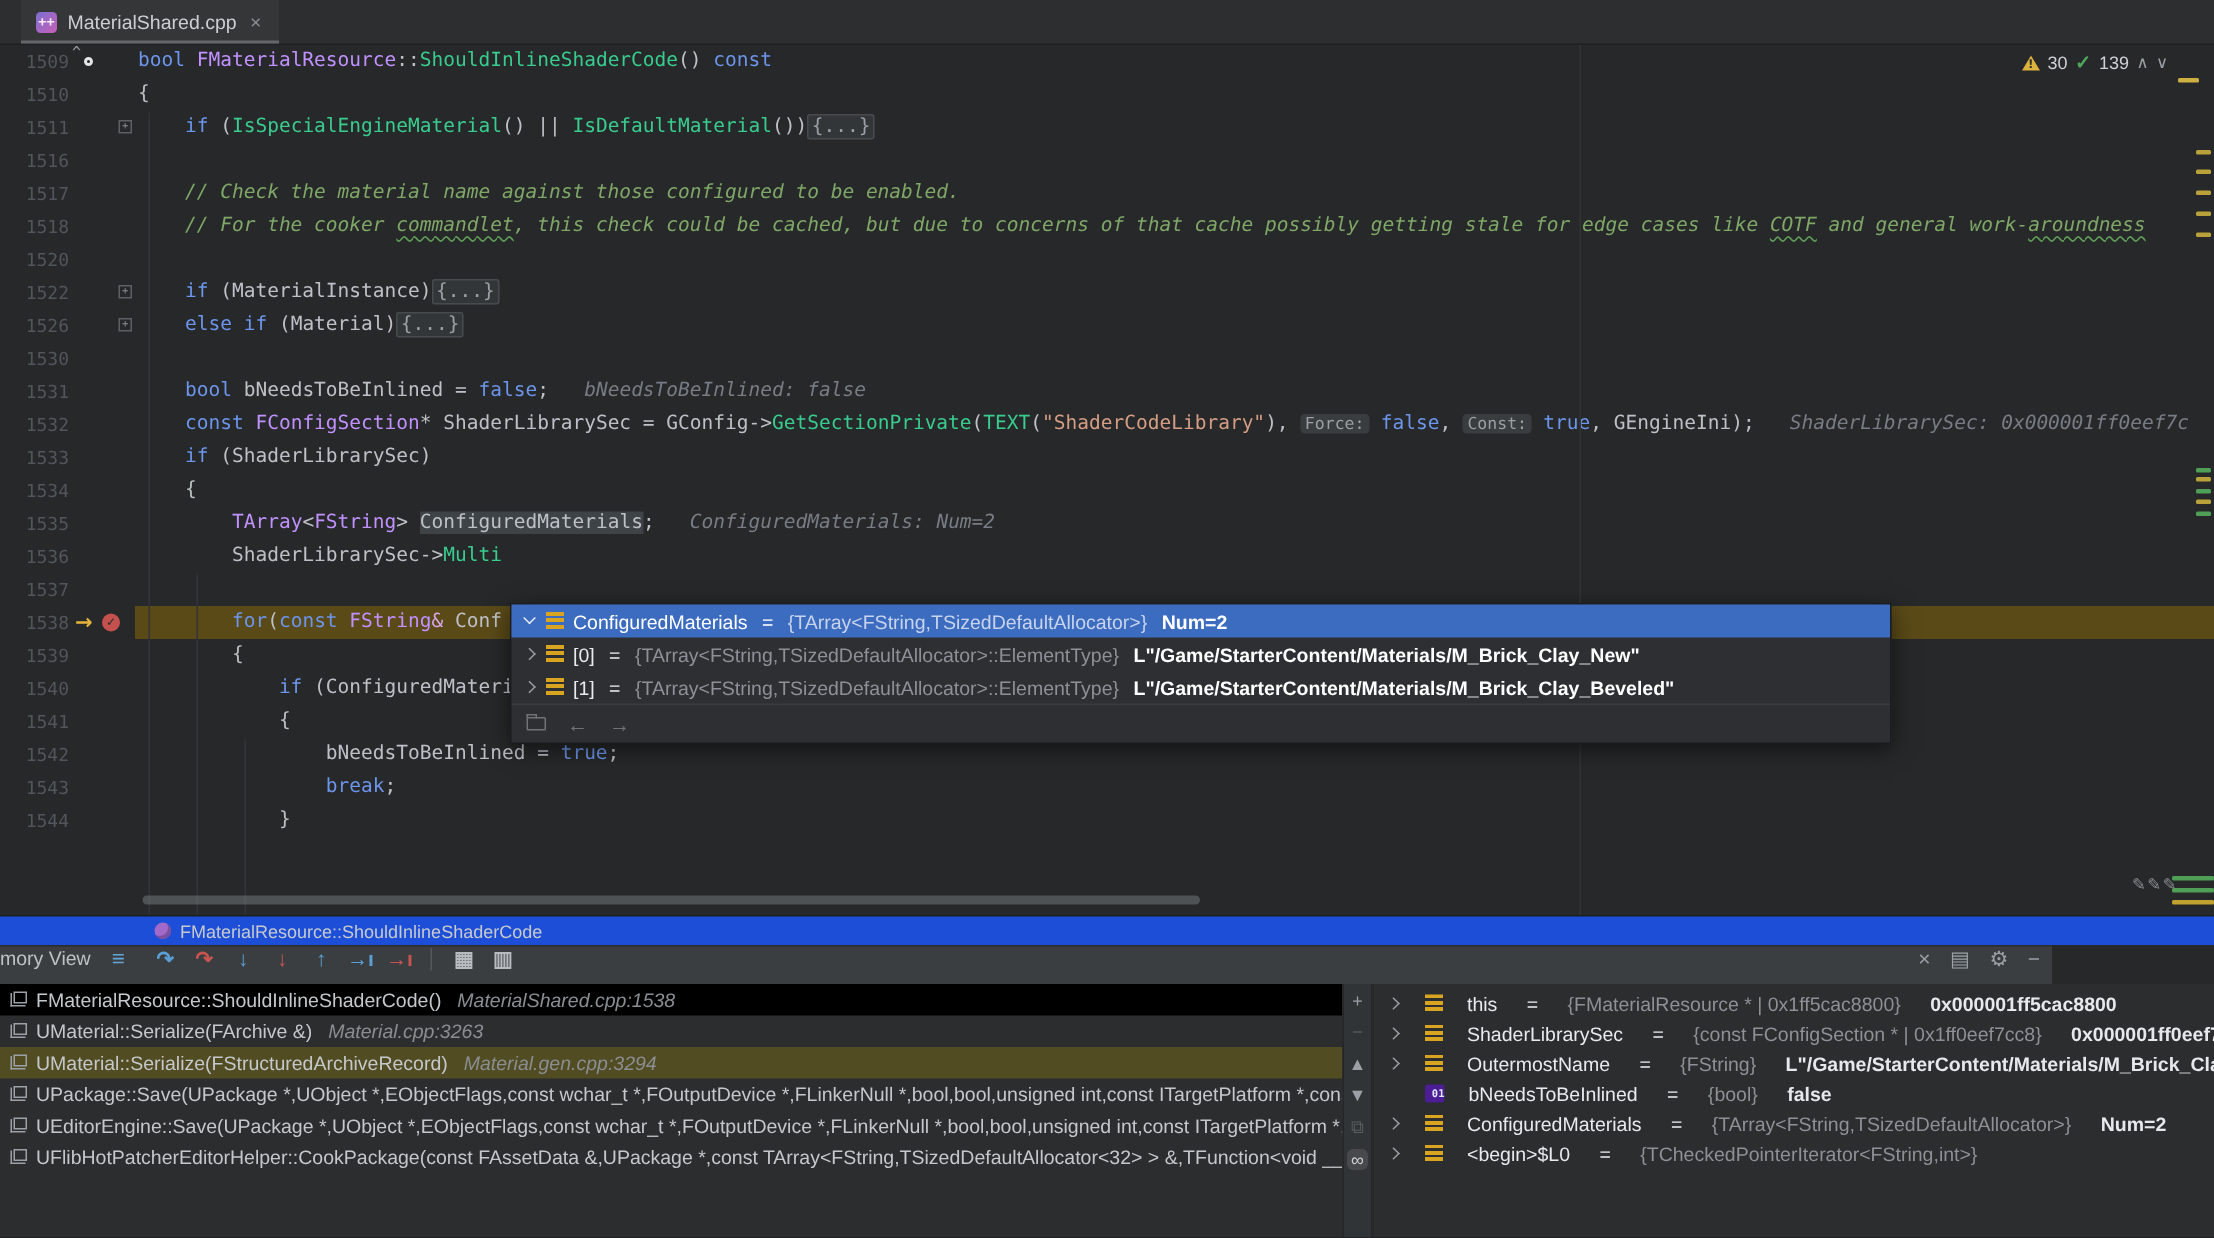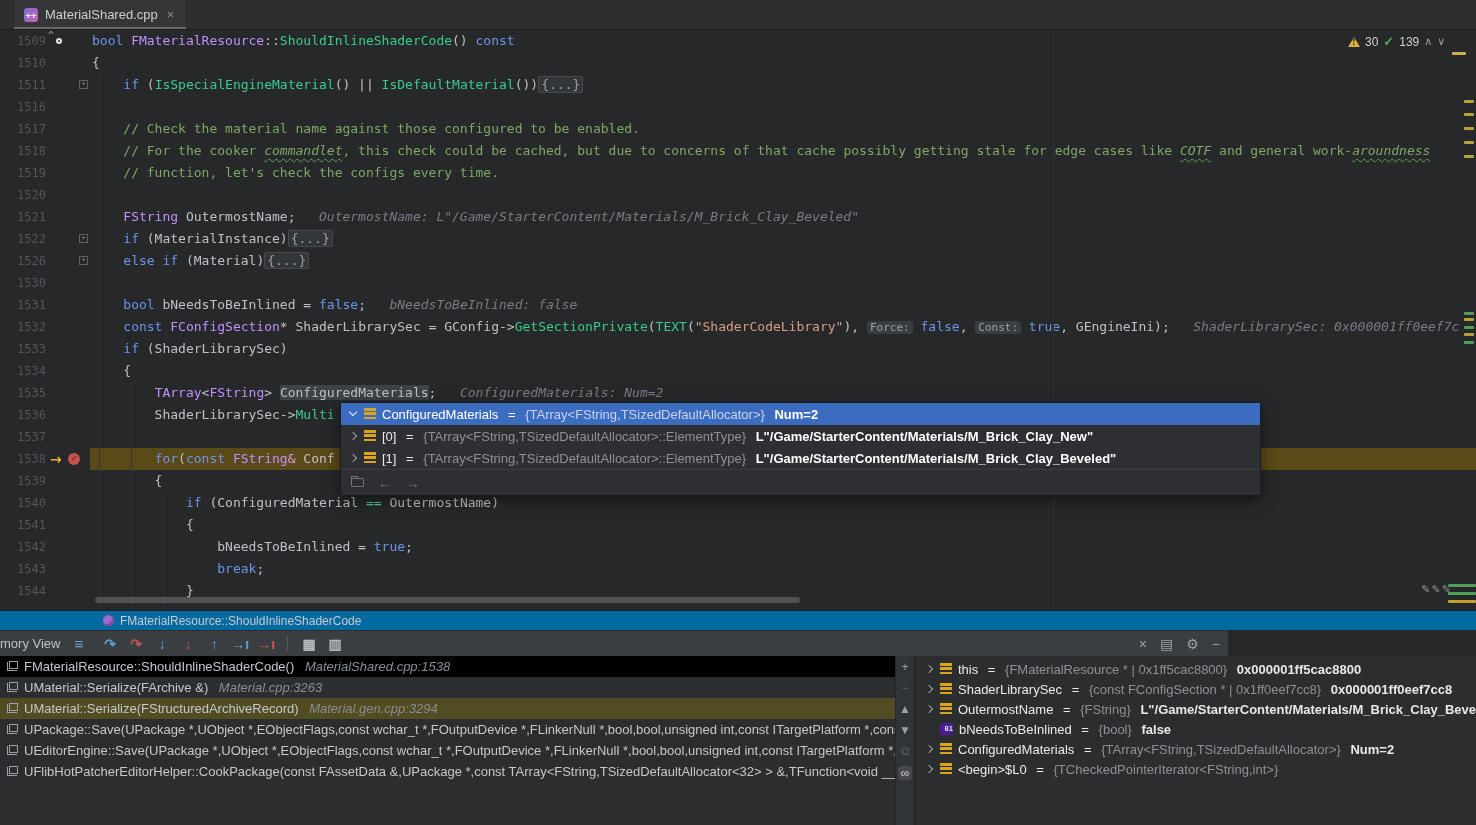--- a/index.html
+++ b/index.html
@@ -18,21 +18,21 @@
 
   
   .editor { position:absolute; left:0; top:30px; width:1476px; height:580px; overflow:hidden; }
   .line { display:flex; height:22px; white-space:pre; position:relative; }
   .line.exec { background:linear-gradient(to right, rgba(0,0,0,0) 0, rgba(0,0,0,0) 90px, #5a4a18 90px); }
   .gut { flex:0 0 92px; display:flex; position:relative; }
   .num { width:46px; text-align:right; color:#51565c; font:12px/22px "DejaVu Sans Mono",monospace; }
   .gic { flex:1; position:relative; }
   .code { font:13px/22px "DejaVu Sans Mono",monospace; color:#bdc1c7; }
   .k{color:#6c95eb} .t{color:#c191ff} .f{color:#39cc8f} .p{color:#bdc1c7}
-  .c{color:#7fa767;}
+  .c{color:#7fa767;font-style:italic}
   .cw{color:#7fa767;font-style:italic;text-decoration:underline wavy #5f9e57 1px;text-underline-offset:3px}
   .s{color:#d69d85} .h{color:#787d85;font-style:italic}
   .ch{color:#9aa0a6;background:#3a3d40;border-radius:3px;padding:0 3px;font-size:11px}
   .fold{color:#9aa0a6;background:#333639;border:1px solid #474b4f;border-radius:2px;padding:0 2px}
   .amp{color:#d6a5e8} .op{color:#4ec9a0}
   .selw{background:#3e4347}
   
   .navic{position:absolute;left:2px;top:1px;color:#9aa0a6;font:10px/10px "DejaVu Sans Mono",monospace}
   .navring{position:absolute;left:10px;top:8px;width:6px;height:6px;border:2px solid #e3e5e7;border-radius:50%}
   .foldbox{position:absolute;right:4px;top:6px;width:9px;height:9px;border:1px solid #5d6165;
@@ -63,27 +63,27 @@
   .pchev.down::before{transform:rotate(45deg);border-color:#e8ecf4;top:0}
   .stick{width:12px;height:12px;flex:0 0 12px;background:repeating-linear-gradient(to bottom,#d9a521 0 2.6px,rgba(0,0,0,0) 2.6px 4.3px)}
   .vname{color:#e8eaed} .vtype{color:#8d9197} .vval{color:#fff;font-weight:bold}
   .prow.sel .vtype{color:#c8d3ec} .prow.sel .vname,.prow.sel .vval{color:#fff}
   .pfoot{display:flex;align-items:center;gap:14px;height:26px;border-top:1px solid #3a3d40;padding-left:10px;color:#6f7377}
   .folderic{width:13px;height:9px;border:1px solid #6f7377;border-radius:1px;position:relative}
   .folderic::before{content:"";position:absolute;left:-1px;top:-3px;width:5px;height:2px;border:1px solid #6f7377;border-bottom:none}
   .arr{font-size:14px;color:#6f7377}
 
   
-  .crumb{position:absolute;left:0;top:610px;width:1476px;height:20px;background:#0369a1;border-top:1px solid #1d1e1f;
+  .crumb{position:absolute;left:0;top:610px;width:1476px;height:20px;background:#1d4ed8;border-top:1px solid #1d1e1f;
          display:flex;align-items:center;gap:6px;padding-left:103px;font-size:12px;color:#c7cacd}
   .classic{width:11px;height:11px;border-radius:50%;background:#a169c9;box-shadow:inset -2px -2px 0 #7c4fa0}
 
   
-  .dtb{position:absolute;left:0;top:630px;width:1228px;height:26px;background:#3b3e40;border-top:1px solid #2a2c2d;
-       display:flex;align-items:center;font-size:13px}
+  .dtb{position:absolute;left:0;top:630px;width:1368px;height:26px;background:#3b3e40;border-top:1px solid #2a2c2d;
+       display:flex;align-items:flex-start;font-size:13px}
   .dtb-label{color:#bfc2c5;padding:0 8px 0 0}
   .hamb{color:#61a6d9;font-weight:bold;font-size:15px;padding:0 14px 0 6px}
   .dicon{width:26px;text-align:center;font-size:14px;font-weight:bold}
   .dsep{width:1px;height:15px;background:#55585a;margin:0 8px}
   .dtb-right{position:absolute;right:8px;display:flex;gap:13px;align-items:center;color:#9aa0a6;font-size:14px}
 
   
   .frames{position:absolute;left:0;top:656px;width:895px;height:169px;background:#2b2d2e;overflow:hidden}
   .frow{display:flex;align-items:center;height:21px;gap:7px;padding-left:7px;white-space:pre;overflow:hidden;font-size:13px;color:#c5c8cb}
   .frow.sel{background:#000000}
@@ -92,21 +92,21 @@
   .fic{width:10px;height:9px;flex:0 0 10px;border-left:1px solid #9ba1a7;border-bottom:1px solid #9ba1a7;position:relative}
   .fic::before{content:"";position:absolute;left:1px;bottom:1px;width:7px;height:6px;border:1px solid #9ba1a7}
 
   .strip{position:absolute;left:895px;top:656px;width:20px;height:169px;background:#313436;
          border-left:1px solid #242627;border-right:1px solid #242627;display:flex;flex-direction:column;align-items:center;padding-top:5px;gap:9px}
   .sic{color:#9aa0a6;font-size:12px;line-height:12px}
   .sic.dim{color:#595d60}
   .sic.pressed{background:#47494c;border-radius:4px;padding:1px 3px;color:#cfd2d5}
 
   .vars{position:absolute;left:916px;top:656px;width:560px;height:169px;background:#2b2d2e;overflow:hidden;padding-top:3px}
-  .vrow{display:flex;align-items:center;height:20px;gap:6px;padding-left:8px;white-space:pre;overflow:hidden;font-size:13px}
+  .vrow{display:flex;align-items:center;height:20px;gap:16px;padding-left:8px;white-space:pre;overflow:hidden;font-size:13px}
   .b01{width:13px;height:12px;flex:0 0 13px;background:#4c1d95;border-radius:2px;color:#dfe6f2;
        font:bold 7px/12px "DejaVu Sans Mono",monospace;text-align:right}
   .vrow .vval{font-weight:bold;color:#e6e8eb}
   .nochev{visibility:hidden}
 </style>
 </head>
 <body>
 
 <div class="app">
 
@@ -119,23 +119,21 @@
   </div>
 
   <div class="editor">
     <div id="code-lines">
         <div class="line"><div class="gut"><span class="num">1509</span><span class="gic"><span class="navic">^</span><span class="navring"></span></span></div><div class="code"><span class="k">bool</span><span class="p"> </span><span class="t">FMaterialResource</span><span class="p">::</span><span class="f">ShouldInlineShaderCode</span><span class="p">() </span><span class="k">const</span></div></div>
         <div class="line"><div class="gut"><span class="num">1510</span><span class="gic"></span></div><div class="code"><span class="p">{</span></div></div>
         <div class="line"><div class="gut"><span class="num">1511</span><span class="gic"><span class="foldbox">+</span></span></div><div class="code"><span class="p">    </span><span class="k">if</span><span class="p"> (</span><span class="f">IsSpecialEngineMaterial</span><span class="p">() || </span><span class="f">IsDefaultMaterial</span><span class="p">())</span><span class="fold">{...}</span></div></div>
         <div class="line"><div class="gut"><span class="num">1516</span><span class="gic"></span></div><div class="code"></div></div>
         <div class="line"><div class="gut"><span class="num">1517</span><span class="gic"></span></div><div class="code"><span class="c">    // Check the material name against those configured to be enabled.</span></div></div>
         <div class="line"><div class="gut"><span class="num">1518</span><span class="gic"></span></div><div class="code"><span class="c">    // For the cooker </span><span class="cw">commandlet</span><span class="c">, this check could be cached, but due to concerns of that cache possibly getting stale for edge cases like </span><span class="cw">COTF</span><span class="c"> and general work-</span><span class="cw">aroundness</span></div></div>
-        <div class="line"><div class="gut"><span class="num">1519</span><span class="gic"></span></div><div class="code"><span class="c">    // function, let's check the configs every time.</span></div></div>
         <div class="line"><div class="gut"><span class="num">1520</span><span class="gic"></span></div><div class="code"></div></div>
-        <div class="line"><div class="gut"><span class="num">1521</span><span class="gic"></span></div><div class="code"><span class="t">    FString</span><span class="p"> OutermostName;</span><span class="h">   OutermostName: L"/Game/StarterContent/Materials/M_Brick_Clay_Beveled"</span></div></div>
         <div class="line"><div class="gut"><span class="num">1522</span><span class="gic"><span class="foldbox">+</span></span></div><div class="code"><span class="p">    </span><span class="k">if</span><span class="p"> (MaterialInstance)</span><span class="fold">{...}</span></div></div>
         <div class="line"><div class="gut"><span class="num">1526</span><span class="gic"><span class="foldbox">+</span></span></div><div class="code"><span class="p">    </span><span class="k">else</span><span class="p"> </span><span class="k">if</span><span class="p"> (Material)</span><span class="fold">{...}</span></div></div>
         <div class="line"><div class="gut"><span class="num">1530</span><span class="gic"></span></div><div class="code"></div></div>
         <div class="line"><div class="gut"><span class="num">1531</span><span class="gic"></span></div><div class="code"><span class="p">    </span><span class="k">bool</span><span class="p"> bNeedsToBeInlined = </span><span class="k">false</span><span class="p">;</span><span class="h">   bNeedsToBeInlined: false</span></div></div>
         <div class="line"><div class="gut"><span class="num">1532</span><span class="gic"></span></div><div class="code"><span class="p">    </span><span class="k">const</span><span class="p"> </span><span class="t">FConfigSection</span><span class="p">* ShaderLibrarySec = GConfig-&gt;</span><span class="f">GetSectionPrivate</span><span class="p">(</span><span class="f">TEXT</span><span class="p">(</span><span class="s">"ShaderCodeLibrary"</span><span class="p">), </span><span class="ch">Force:</span><span class="k"> false</span><span class="p">, </span><span class="ch">Const:</span><span class="k"> true</span><span class="p">, GEngineIni);</span><span class="h">   ShaderLibrarySec: 0x000001ff0eef7c</span></div></div>
         <div class="line"><div class="gut"><span class="num">1533</span><span class="gic"></span></div><div class="code"><span class="p">    </span><span class="k">if</span><span class="p"> (ShaderLibrarySec)</span></div></div>
         <div class="line"><div class="gut"><span class="num">1534</span><span class="gic"></span></div><div class="code"><span class="p">    {</span></div></div>
         <div class="line"><div class="gut"><span class="num">1535</span><span class="gic"></span></div><div class="code"><span class="p">        </span><span class="t">TArray</span><span class="p">&lt;</span><span class="t">FString</span><span class="p">&gt; </span><span class="selw">ConfiguredMaterials</span><span class="p">;</span><span class="h">   ConfiguredMaterials: Num=2</span></div></div>
         <div class="line"><div class="gut"><span class="num">1536</span><span class="gic"></span></div><div class="code"><span class="p">        ShaderLibrarySec-&gt;</span><span class="f">Multi</span></div></div>
         <div class="line"><div class="gut"><span class="num">1537</span><span class="gic"></span></div><div class="code"></div></div>

